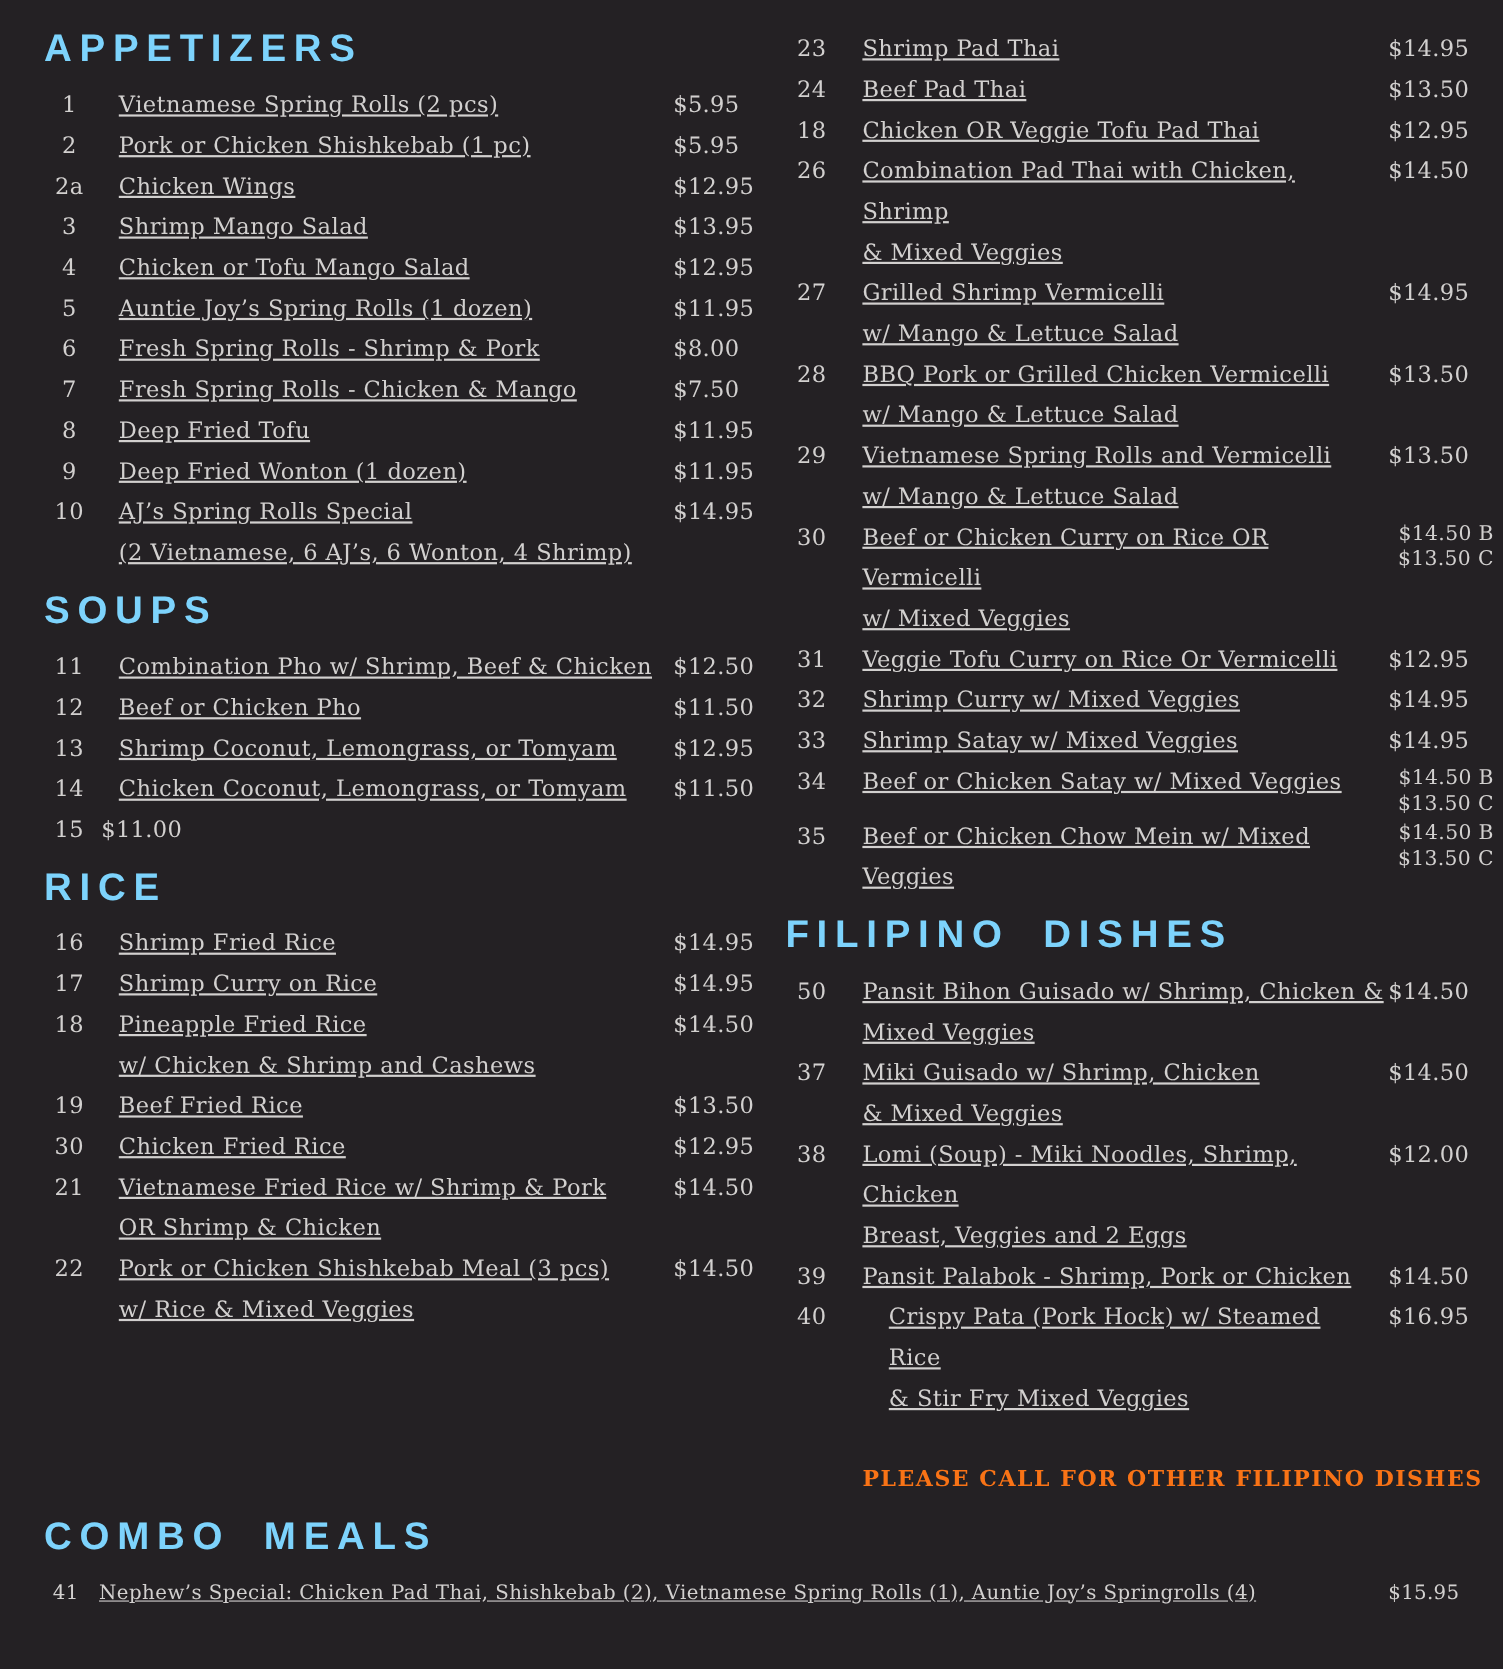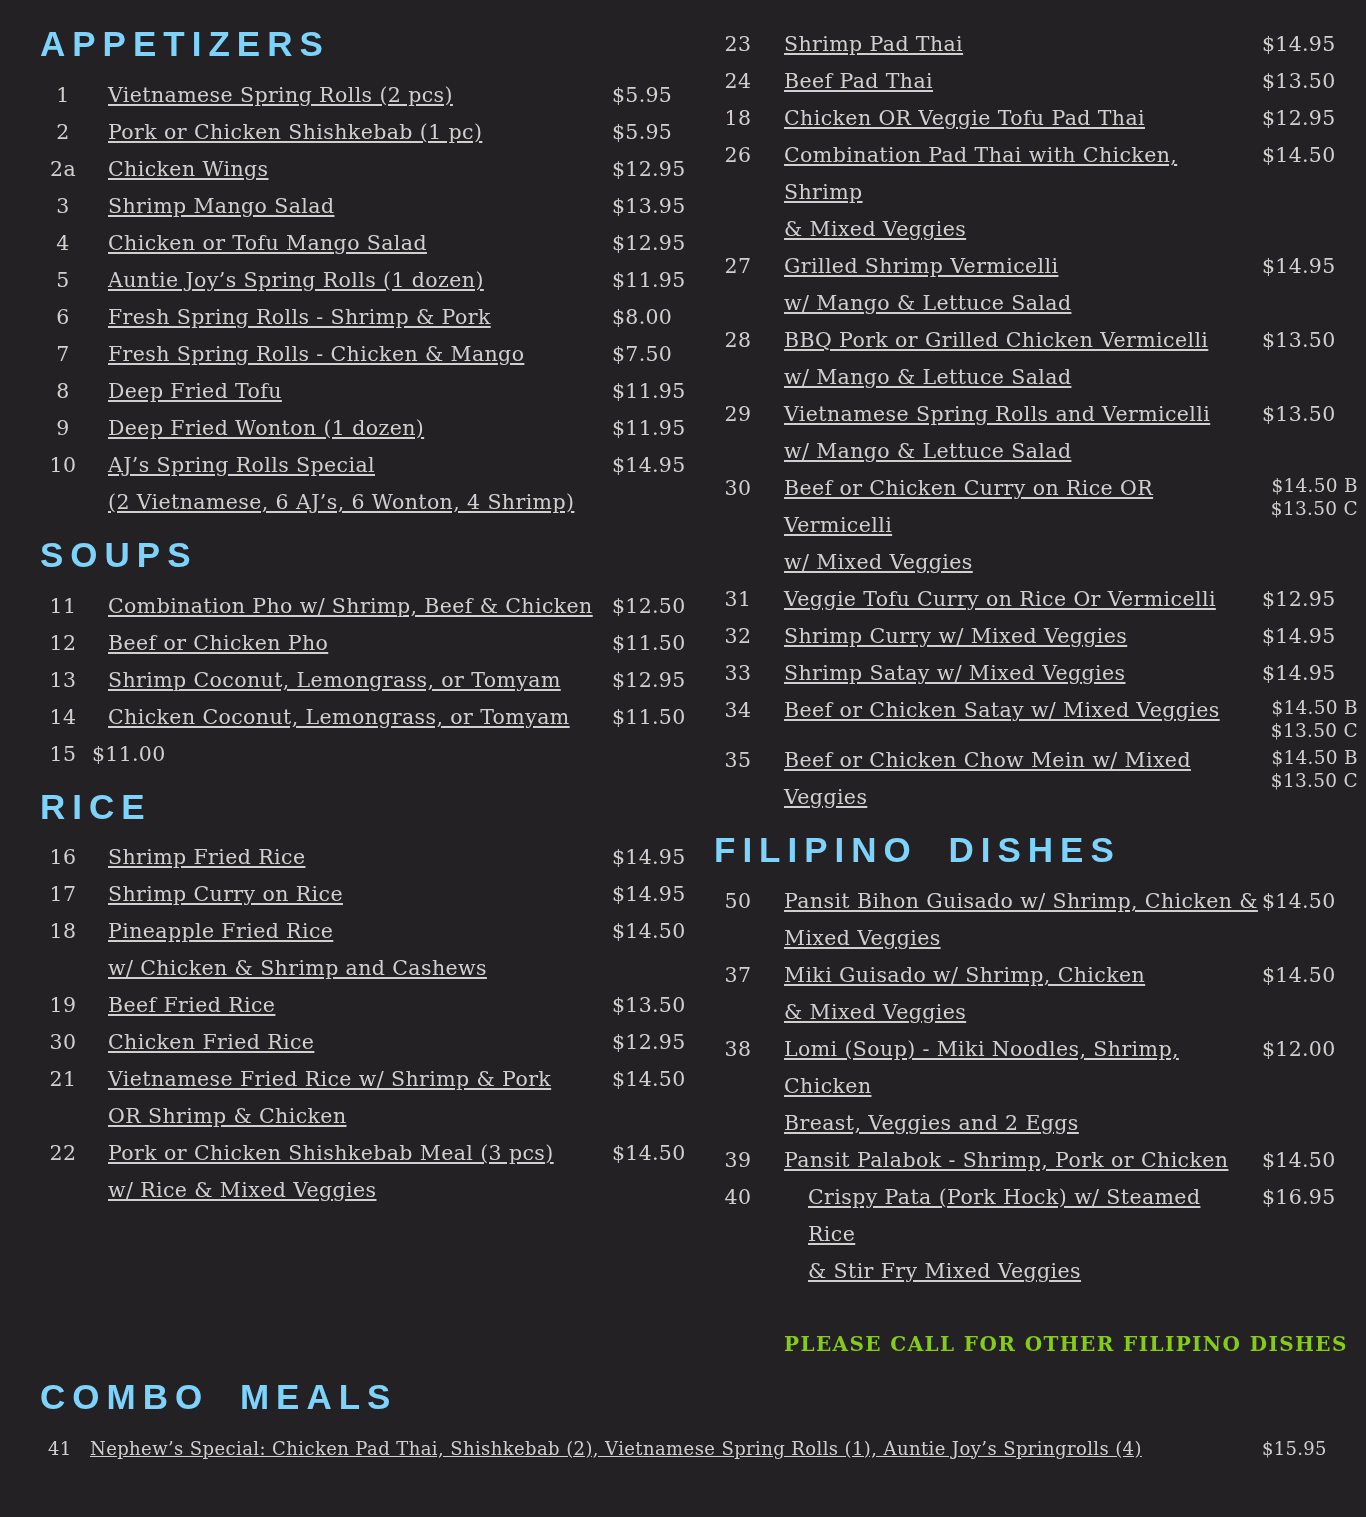--- a/index.html
+++ b/index.html
@@ -54,21 +54,21 @@
     line-height:23px;
     text-align:right;
     padding-top:4px;
   }
   
   [data-section="filipino"] .items .row:nth-child(5){margin-bottom:36px;gap:24px;}
   .section-note{
     font-size:20px;
     font-weight:bold;
     letter-spacing:1.4px;
-    color:#84cc16;
+    color:#f97316;
     padding-left:70px;
     line-height:37px;
   }
   
   .combo .row{
     grid-template-columns:46px 1fr 96px;
     font-size:18px;
   }
   .combo .num{text-align:left; padding-left:8px;}
   .combo .name{padding-left:4px;}

